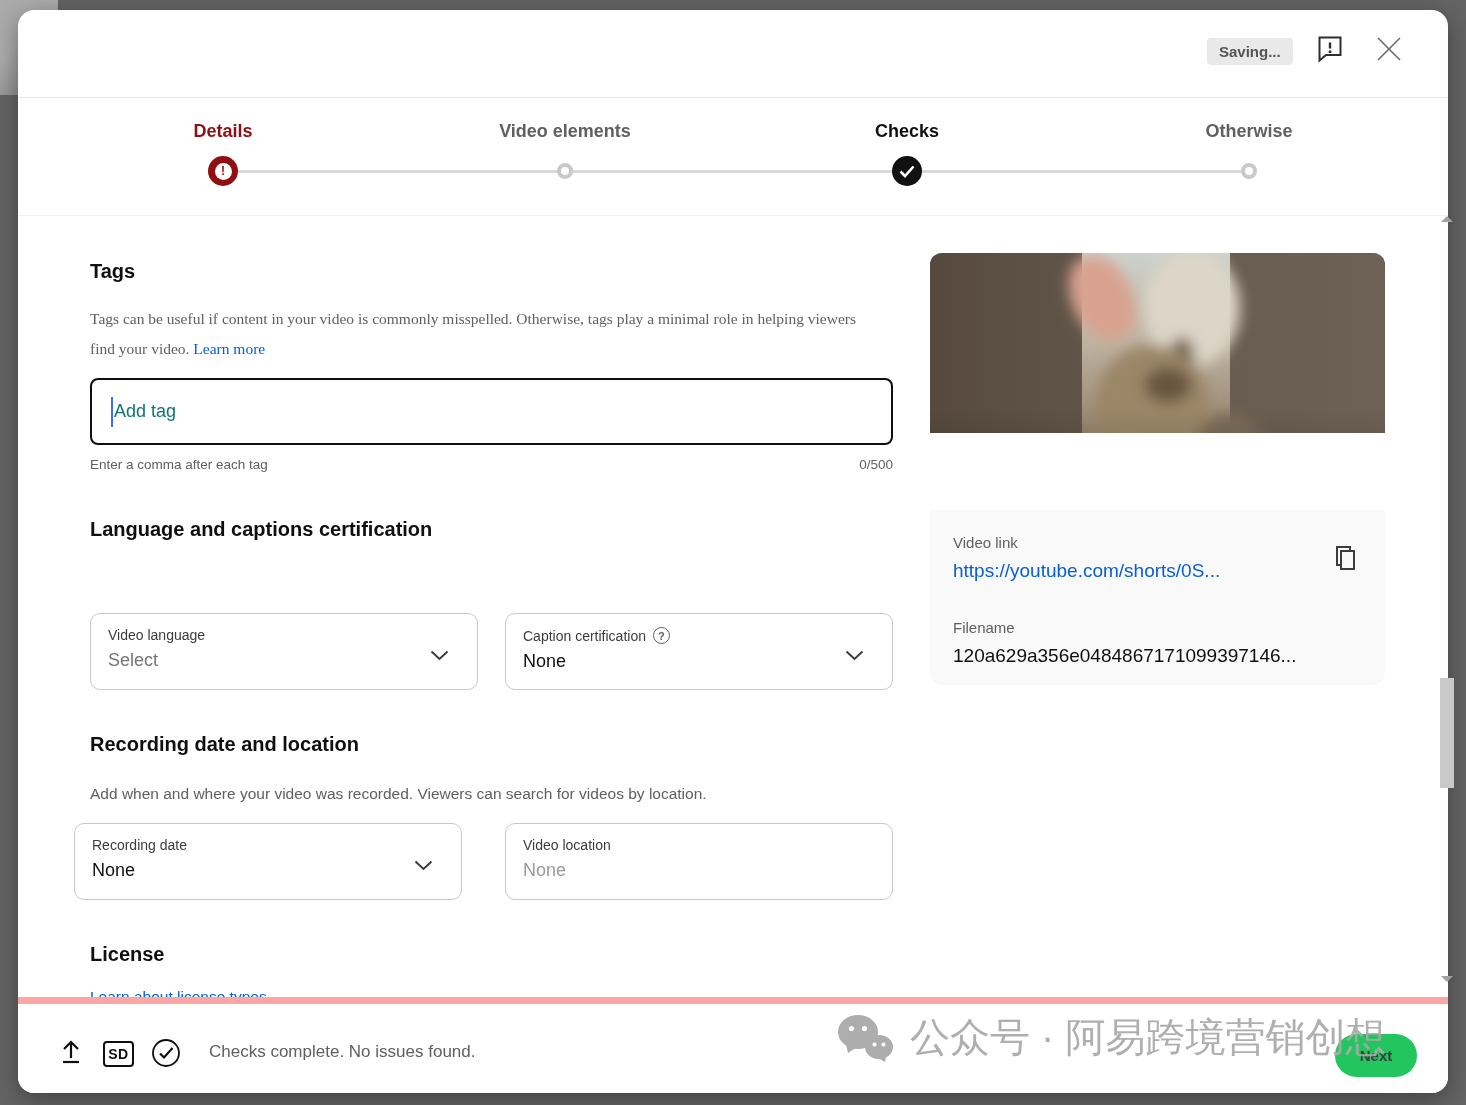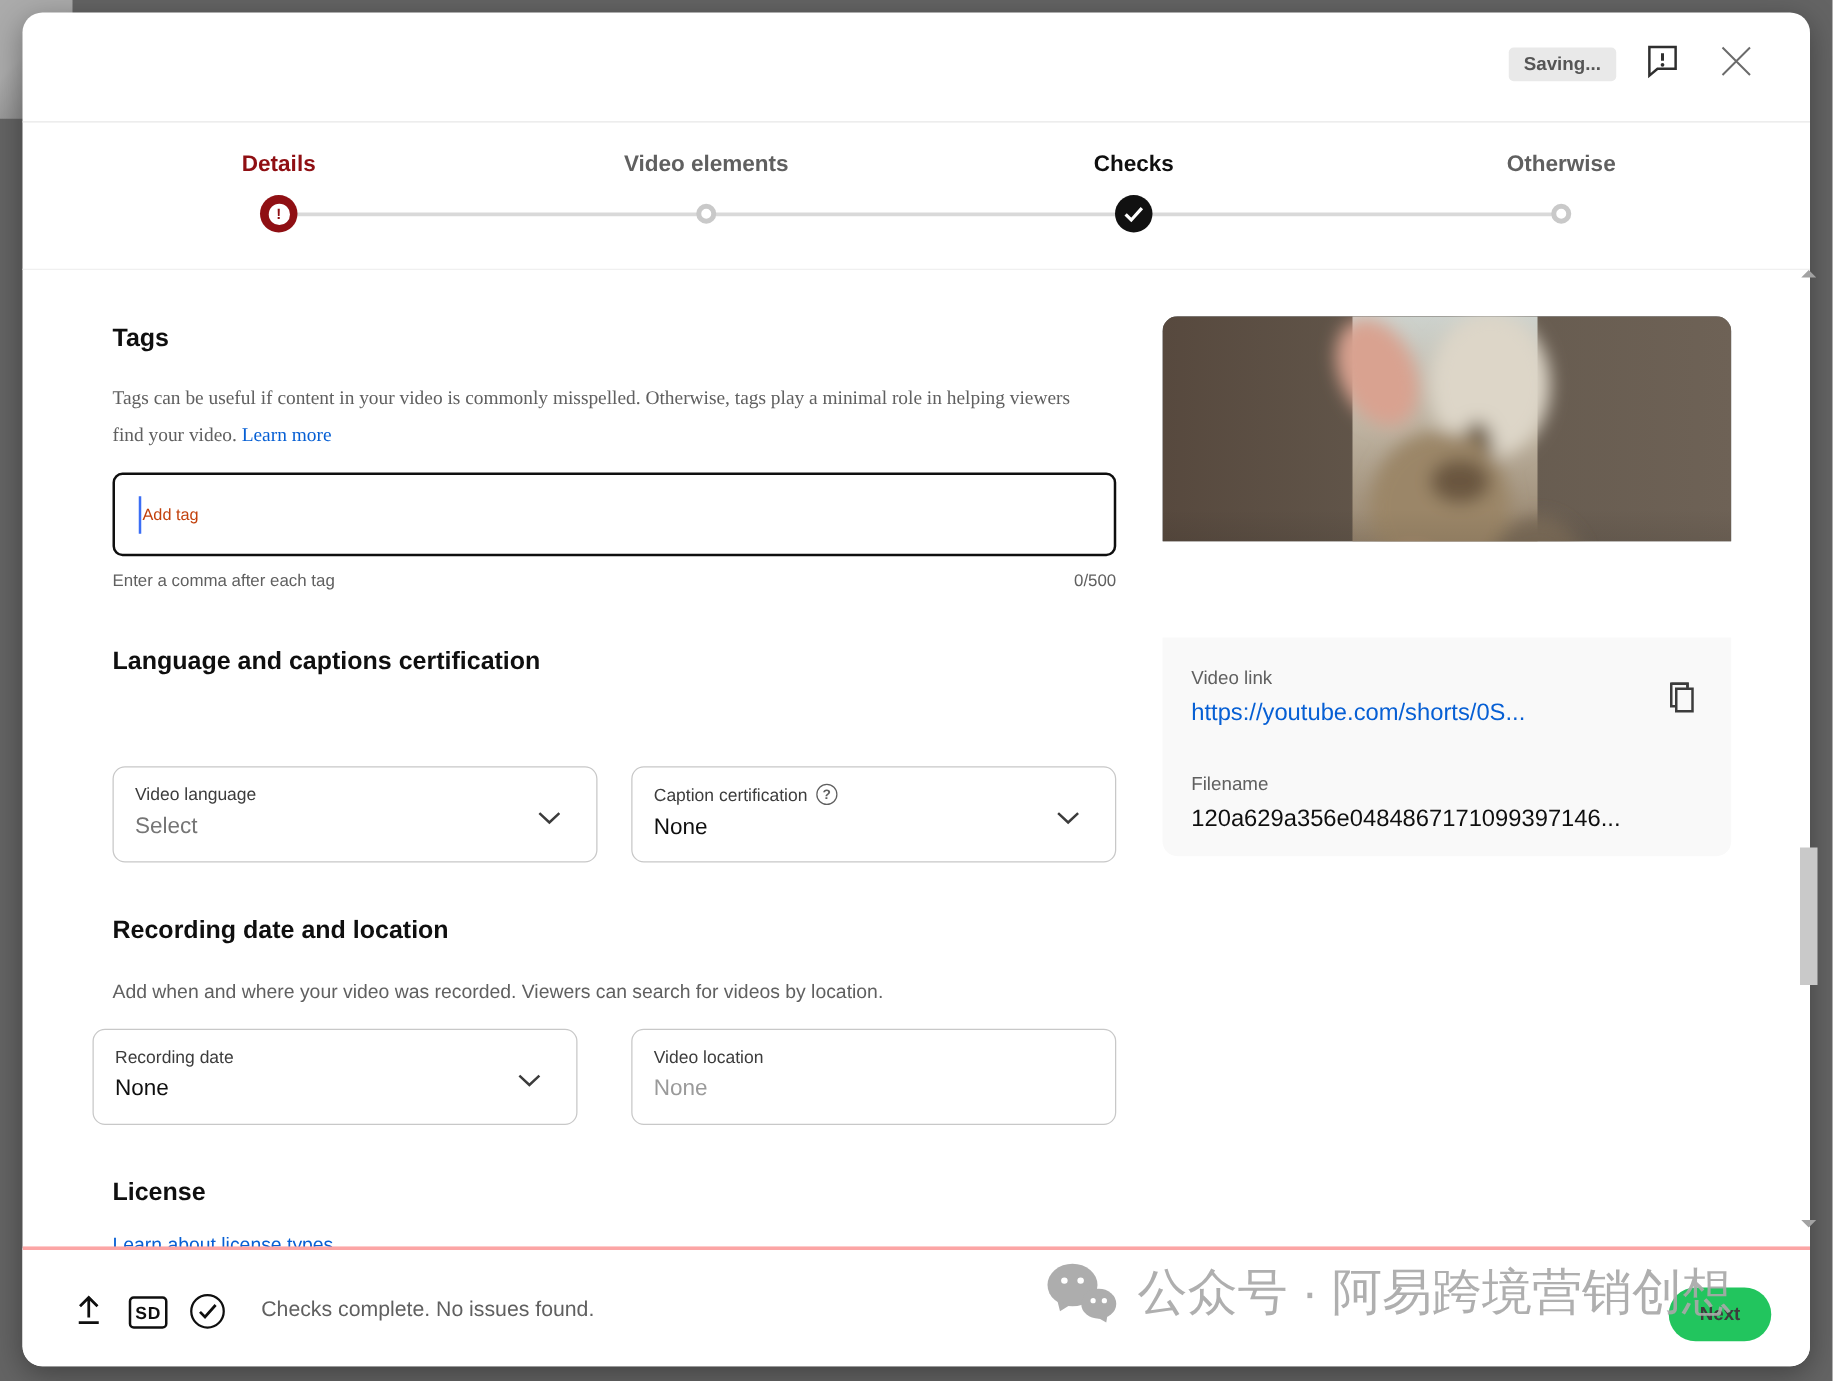--- a/index.html
+++ b/index.html
@@ -44,21 +44,21 @@
 
   
   .h-section { position:absolute; left:72px; font-size:20px; font-weight:700; color:#0f0f0f; }
   .p-desc { position:absolute; left:72px; width:792px; font-size:15.5px; line-height:30px; color:#606060; }
   .link { color:#065fd4; text-decoration:none; cursor:pointer; }
 
   .tag-input { position:absolute; left:72px; top:368px; width:803px; height:67px;
     border:2px solid #0f0f0f; border-radius:8px; background:#fff;
     display:flex; align-items:center; padding-left:19px; cursor:text; }
   .caret { width:2px; height:30px; background:#3b6ef5; margin-right:1px; }
-  .placeholder { color:#c2410c; font-size:13px; }
+  .placeholder { color:#0f766e; font-size:18px; }
   .helper-row { position:absolute; left:72px; top:447px; width:803px; display:flex;
     justify-content:space-between; font-size:13.5px; color:#606060; }
 
   .combo { position:absolute; width:388px; height:77px; border:1px solid #c8c8c8;
     border-radius:10px; background:#fff; padding:13px 16px 0 17px; cursor:pointer; }
   .combo .lbl { font-size:14px; color:#3c3c3c; display:flex; align-items:center; gap:7px; }
   .combo .val { font-size:18px; color:#0f0f0f; margin-top:7px; }
   .combo .val.muted { color:#757575; }
   .combo .val.ghost { color:#9a9a9a; }
   .combo .chev { position:absolute; right:28px; top:33px; }
@@ -87,21 +87,21 @@
 
   
   .sb-up { position:absolute; left:1423px; top:206px; width:0; height:0;
     border-left:6px solid transparent; border-right:6px solid transparent; border-bottom:6px solid #a2a2a2; }
   .sb-down { position:absolute; left:1423px; top:966px; width:0; height:0;
     border-left:6px solid transparent; border-right:6px solid transparent; border-top:6px solid #a2a2a2; }
   .sb-thumb { position:absolute; left:1422px; top:668px; width:14px; height:110px; background:#c9c9c9; cursor:grab; }
 
   
   .footer { position:absolute; left:0; right:0; top:987px; height:96px; background:#fff;
-    border-top:3px solid #fca5a5; border-radius:0 0 16px 16px; z-index:2; }
+    border-top:7px solid #fca5a5; border-radius:0 0 16px 16px; z-index:2; }
   .f-icon { position:absolute; display:flex; align-items:center; justify-content:center; }
   .sd-badge { position:absolute; left:85px; top:37px; width:31px; height:26px;
     border:2.5px solid #0f0f0f; border-radius:4px; font-size:14px; font-weight:700; color:#0f0f0f;
     display:flex; align-items:center; justify-content:center; letter-spacing:.5px; }
   .f-status { position:absolute; left:191px; top:38px; font-size:17px; color:#606060; }
   .next-btn { position:absolute; left:1317px; top:30px; width:82px; height:43px;
     background:#22c55e; border:none; border-radius:22px; font-size:15px; font-weight:600;
     color:#3c3c3c; font-family:inherit; cursor:pointer; }
   .watermark { position:absolute; left:818px; top:6px; display:flex; align-items:center; gap:16px;
     z-index:5; pointer-events:none; color:rgba(168,168,168,.92); font-size:40px; white-space:nowrap; }

